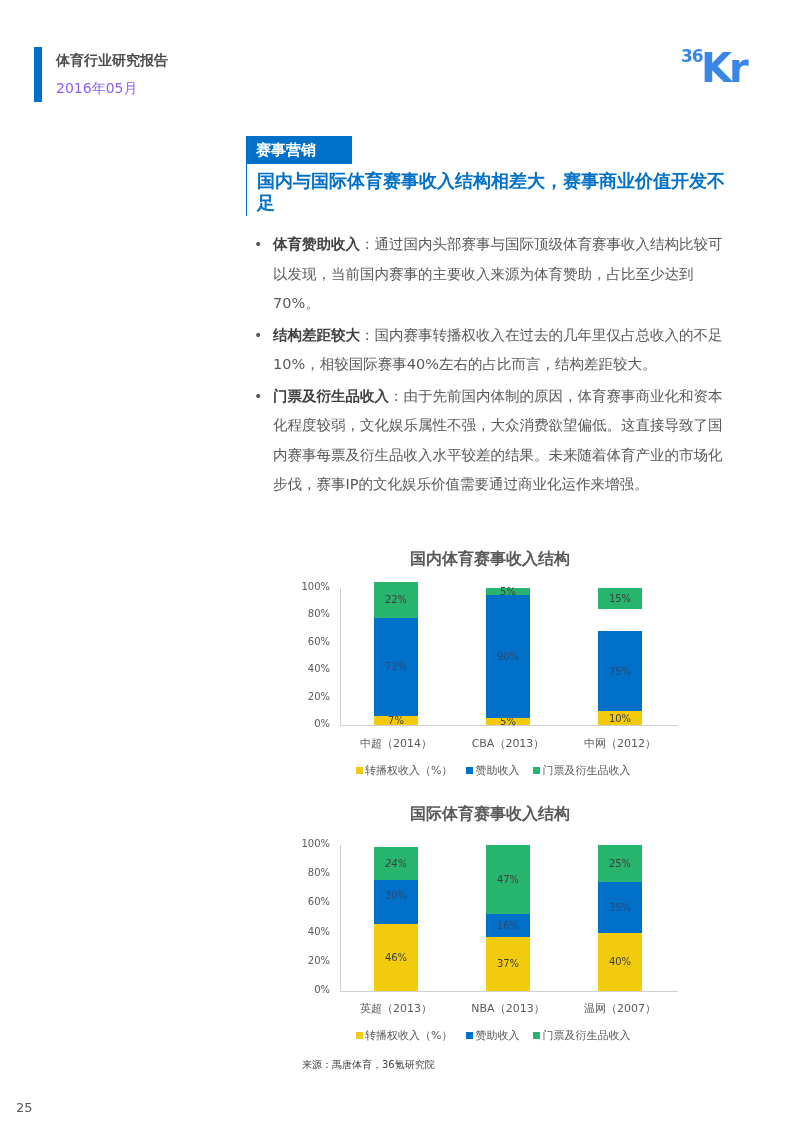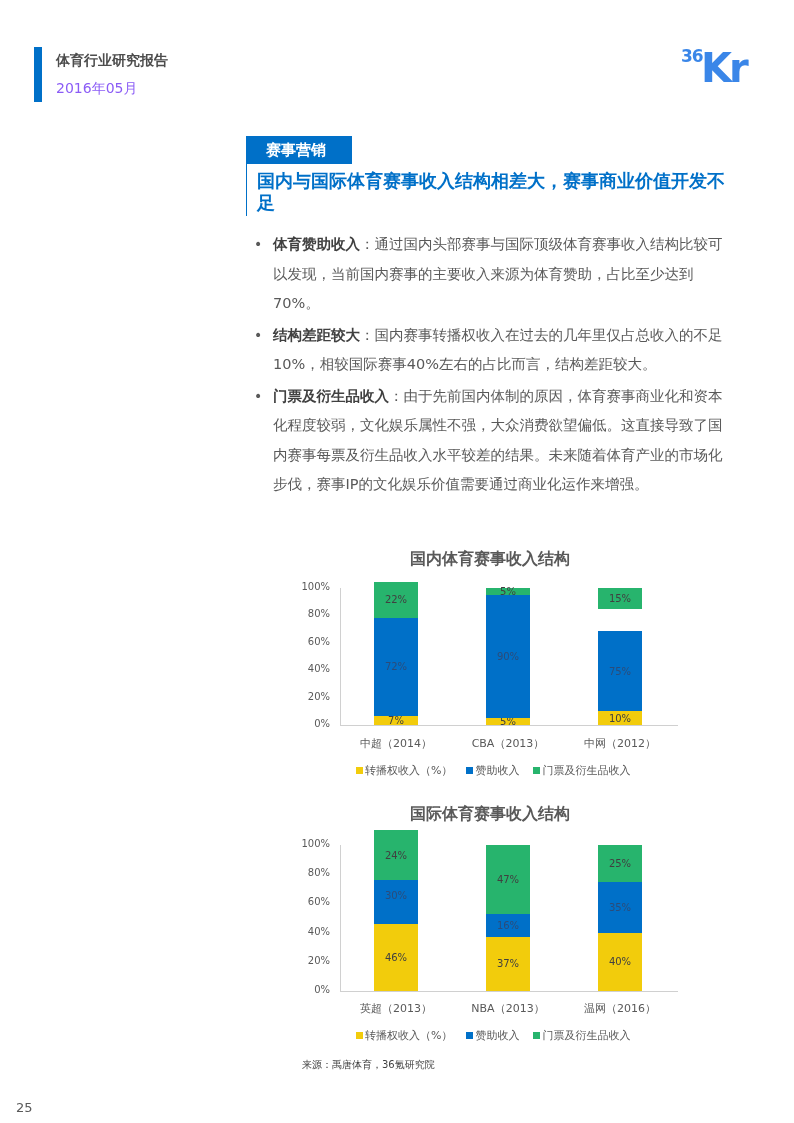--- a/index.html
+++ b/index.html
@@ -7,21 +7,21 @@
   body { position: relative; font-family: "DejaVu Sans", "Liberation Sans", sans-serif; color: #595959; }
 
   .hdr-bar { position: absolute; left: 34px; top: 47px; width: 8px; height: 55px; background: #0070c8; }
   .hdr-title { position: absolute; left: 56px; top: 52px; font-size: 14px; font-weight: bold; color: #4d4d4d; }
   .hdr-date { position: absolute; left: 56px; top: 80px; font-size: 14px; color: #8b5cf6; }
 
   .logo { position: absolute; left: 681px; top: 44px; width: 82px; height: 48px; color: #3a86e8; font-family: "DejaVu Sans", sans-serif; font-weight: bold; }
   .logo .l36 { position: absolute; left: 0; top: 2px; font-size: 17px; letter-spacing: -1px; }
   .logo .lkr { position: absolute; left: 20px; top: 4px; font-size: 40px; letter-spacing: -3px; line-height: 40px; }
 
-  .tag { position: absolute; left: 246px; top: 136px; width: 106px; height: 28px; background: #0070c8; color: #ffffff; font-size: 15px; font-weight: bold; padding: 5px 0 0 20px; }
+  .tag { position: absolute; left: 246px; top: 136px; width: 106px; height: 28px; background: #0070c8; color: #ffffff; font-size: 15px; font-weight: bold; padding: 5px 0 0 10px; }
   .title-line { position: absolute; left: 246px; top: 164px; width: 1px; height: 52px; background: #0070c8; }
   .headline { position: absolute; left: 257px; top: 170px; width: 480px; font-size: 18px; font-weight: bold; color: #0070c8; line-height: 22px; }
 
   .bullets { position: absolute; left: 254px; top: 230px; width: 480px; }
   .bullet { position: relative; padding-left: 19px; font-size: 14.5px; line-height: 29.5px; color: #595959; margin-bottom: 2px; }
   .bullet .dot { position: absolute; left: 0; top: 0; font-size: 14px; color: #595959; }
   .bullet .lead { font-weight: bold; color: #404040; }
 
   .chart { position: absolute; left: 290px; width: 400px; }
   .chart-title { position: absolute; left: 0; width: 400px; text-align: center; font-size: 16px; font-weight: bold; color: #595959; }
@@ -146,21 +146,21 @@
     <div class="yaxis-label" style="left: 0px; top: 38px;">100%</div>
     <div class="axis-v" style="left: 50px; top: 45px; height: 146px;"></div>
     <div class="axis-h" style="left: 50px; top: 191px; width: 338px;"></div>
     <div class="bar" style="left: 84px; top: 45px; height: 146px;">
       <div class="seg s-broadcast" style="bottom: 0px; height: 67.16px;">
         <span class="seg-lbl">46%</span>
       </div>
       <div class="seg s-sponsor" style="bottom: 67.16px; height: 56px;">
         <span class="seg-lbl">30%</span>
       </div>
-      <div class="seg s-ticket" style="bottom: 110.96px; height: 50px;">
+      <div class="seg s-ticket" style="bottom: 110.96px; height: 33px; font-style: italic;">
         <span class="seg-lbl">24%</span>
       </div>
     </div>
     <div class="xlabel" style="left: 46px; top: 201px;">英超（2013）</div>
     <div class="bar" style="left: 196px; top: 45px; height: 146px;">
       <div class="seg s-broadcast" style="bottom: 0px; height: 54.02px;">
         <span class="seg-lbl">37%</span>
       </div>
       <div class="seg s-sponsor" style="bottom: 54.02px; height: 23.36px;">
         <span class="seg-lbl">16%</span>
@@ -174,21 +174,21 @@
       <div class="seg s-broadcast" style="bottom: 0px; height: 58.4px;">
         <span class="seg-lbl">40%</span>
       </div>
       <div class="seg s-sponsor" style="bottom: 58.4px; height: 51.1px;">
         <span class="seg-lbl">35%</span>
       </div>
       <div class="seg s-ticket" style="bottom: 109.5px; height: 36.5px;">
         <span class="seg-lbl">25%</span>
       </div>
     </div>
-    <div class="xlabel" style="left: 270px; top: 201px;">温网（2016）</div>
+    <div class="xlabel" style="left: 270px; top: 201px;">温网（2007）</div>
     <div class="legend" style="left: 66px; top: 228px;">
       <div class="legend-item">
         <span class="swatch" style="background: rgb(242, 204, 12);"></span>
         <span>转播权收入（%）</span>
       </div>
       <div class="legend-item">
         <span class="swatch" style="background: rgb(0, 112, 200);"></span>
         <span>赞助收入</span>
       </div>
       <div class="legend-item">

